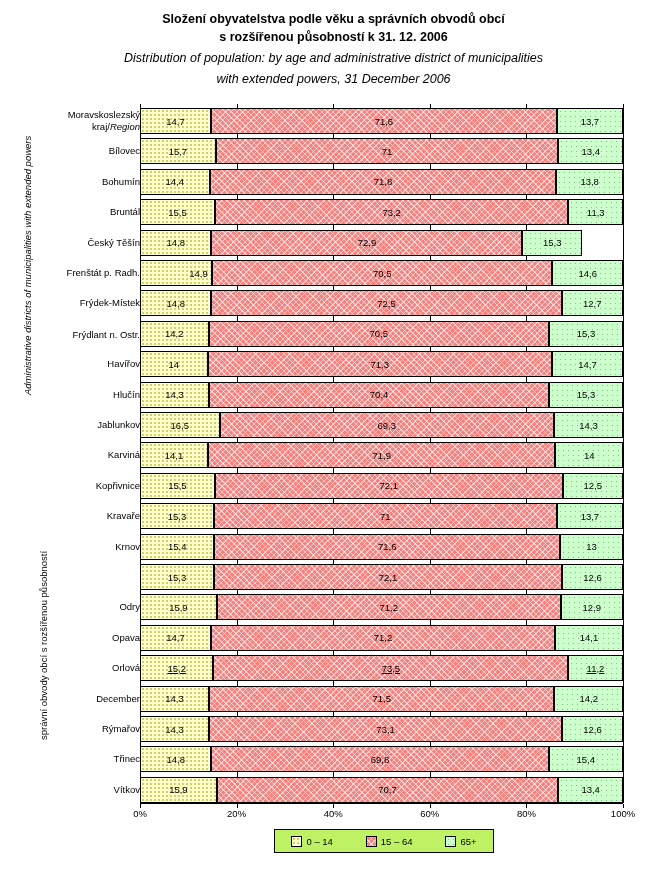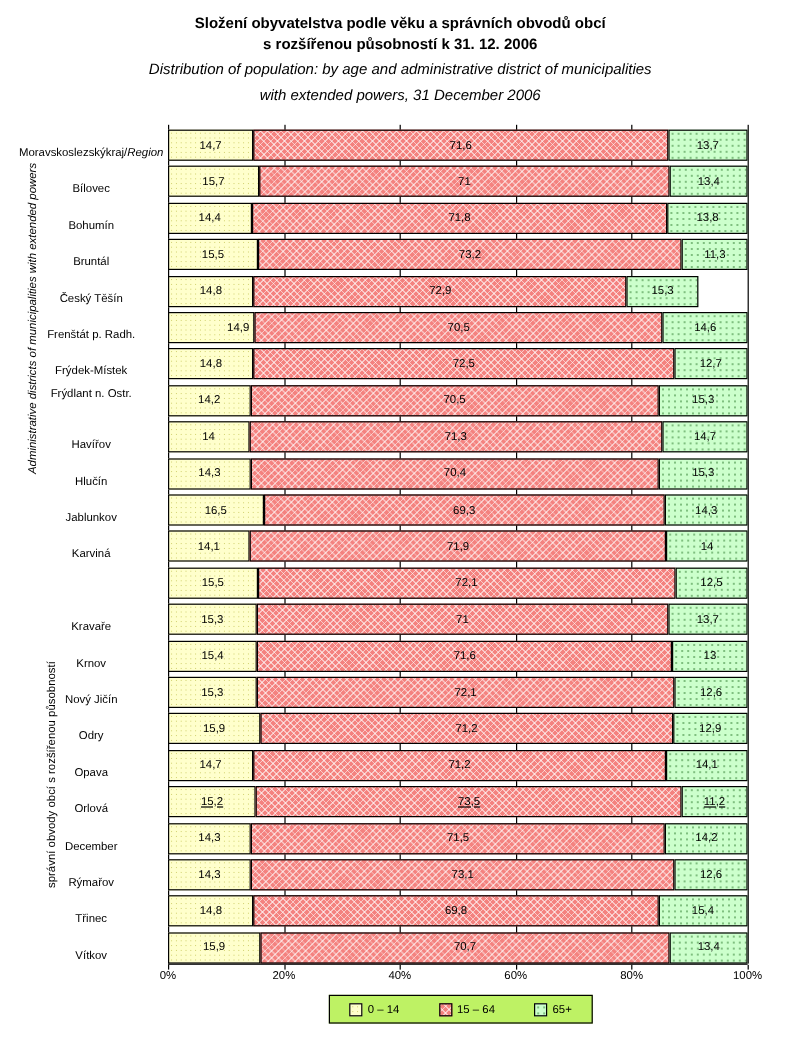--- a/index.html
+++ b/index.html
@@ -106,20 +106,21 @@
     background-size: 5px 5px;
   }
   .rowlabel {
     position: absolute;
     right: 0;
     width: 128px;
     text-align: right;
     font-size: 9.5px;
     line-height: 12px;
     display: flex;
+    flex-direction: column;
     align-items: flex-end;
     justify-content: center;
     height: 26px;
   }
   .rowlabel i {
     font-style: italic;
   }
   
   #xaxis {
     position: absolute;
@@ -246,21 +247,21 @@
         <div class="seg seg2" style="width: 61.341px;">12,7</div>
       </div>
       <div class="rowlabel" style="top: 186.4px; right: 483px;">
         <span>Frýdek-Místek</span>
       </div>
       <div class="row" style="top: 216.8px;">
         <div class="seg seg0" style="width: 68.586px;">14,2</div>
         <div class="seg seg1" style="width: 340.515px;">70,5</div>
         <div class="seg seg2" style="width: 73.899px;">15,3</div>
       </div>
-      <div class="rowlabel" style="top: 205px; right: 483px;">
+      <div class="rowlabel" style="top: 218px; right: 483px;">
         <span>Frýdlant n. Ostr.</span>
       </div>
       <div class="row" style="top: 247.2px;">
         <div class="seg seg0" style="width: 67.62px;">14</div>
         <div class="seg seg1" style="width: 344.379px;">71,3</div>
         <div class="seg seg2" style="width: 71.001px;">14,7</div>
       </div>
       <div class="rowlabel" style="top: 247.2px; right: 483px;">
         <span>Havířov</span>
       </div>
@@ -286,43 +287,43 @@
         <div class="seg seg2" style="width: 67.62px;">14</div>
       </div>
       <div class="rowlabel" style="top: 338.4px; right: 483px;">
         <span>Karviná</span>
       </div>
       <div class="row" style="top: 368.8px;">
         <div class="seg seg0" style="width: 74.865px;">15,5</div>
         <div class="seg seg1" style="width: 348.243px;">72,1</div>
         <div class="seg seg2" style="width: 60.375px;">12,5</div>
       </div>
+      <div class="rowlabel" style="top: 368.8px; right: 483px;">
+        <span>Kopřivnice</span>
+      </div>
       <div class="row" style="top: 399.2px;">
         <div class="seg seg0" style="width: 73.899px;">15,3</div>
         <div class="seg seg1" style="width: 342.93px;">71</div>
         <div class="seg seg2" style="width: 66.171px;">13,7</div>
       </div>
       <div class="rowlabel" style="top: 399.2px; right: 483px; text-align: center;">
         <span>Kravaře</span>
       </div>
       <div class="row" style="top: 429.6px;">
         <div class="seg seg0" style="width: 74.382px;">15,4</div>
         <div class="seg seg1" style="width: 345.828px;">71,6</div>
         <div class="seg seg2" style="width: 62.79px;">13</div>
       </div>
       <div class="rowlabel" style="top: 429.6px; right: 483px;">
         <span>Krnov</span>
       </div>
       <div class="row" style="top: 460px;">
         <div class="seg seg0" style="width: 73.899px;">15,3</div>
         <div class="seg seg1" style="width: 348.243px;">72,1</div>
         <div class="seg seg2" style="width: 60.858px;">12,6</div>
-      </div>
-      <div class="rowlabel" style="top: 460px; right: 483px;">
-        <span>Nový Jičín</span>
       </div>
       <div class="row" style="top: 490.4px;">
         <div class="seg seg0" style="width: 76.797px;">15,9</div>
         <div class="seg seg1" style="width: 343.896px;">71,2</div>
         <div class="seg seg2" style="width: 62.307px;">12,9</div>
       </div>
       <div class="rowlabel" style="top: 490.4px; right: 483px;">
         <span>Odry</span>
       </div>
       <div class="row" style="top: 520.8px;">

